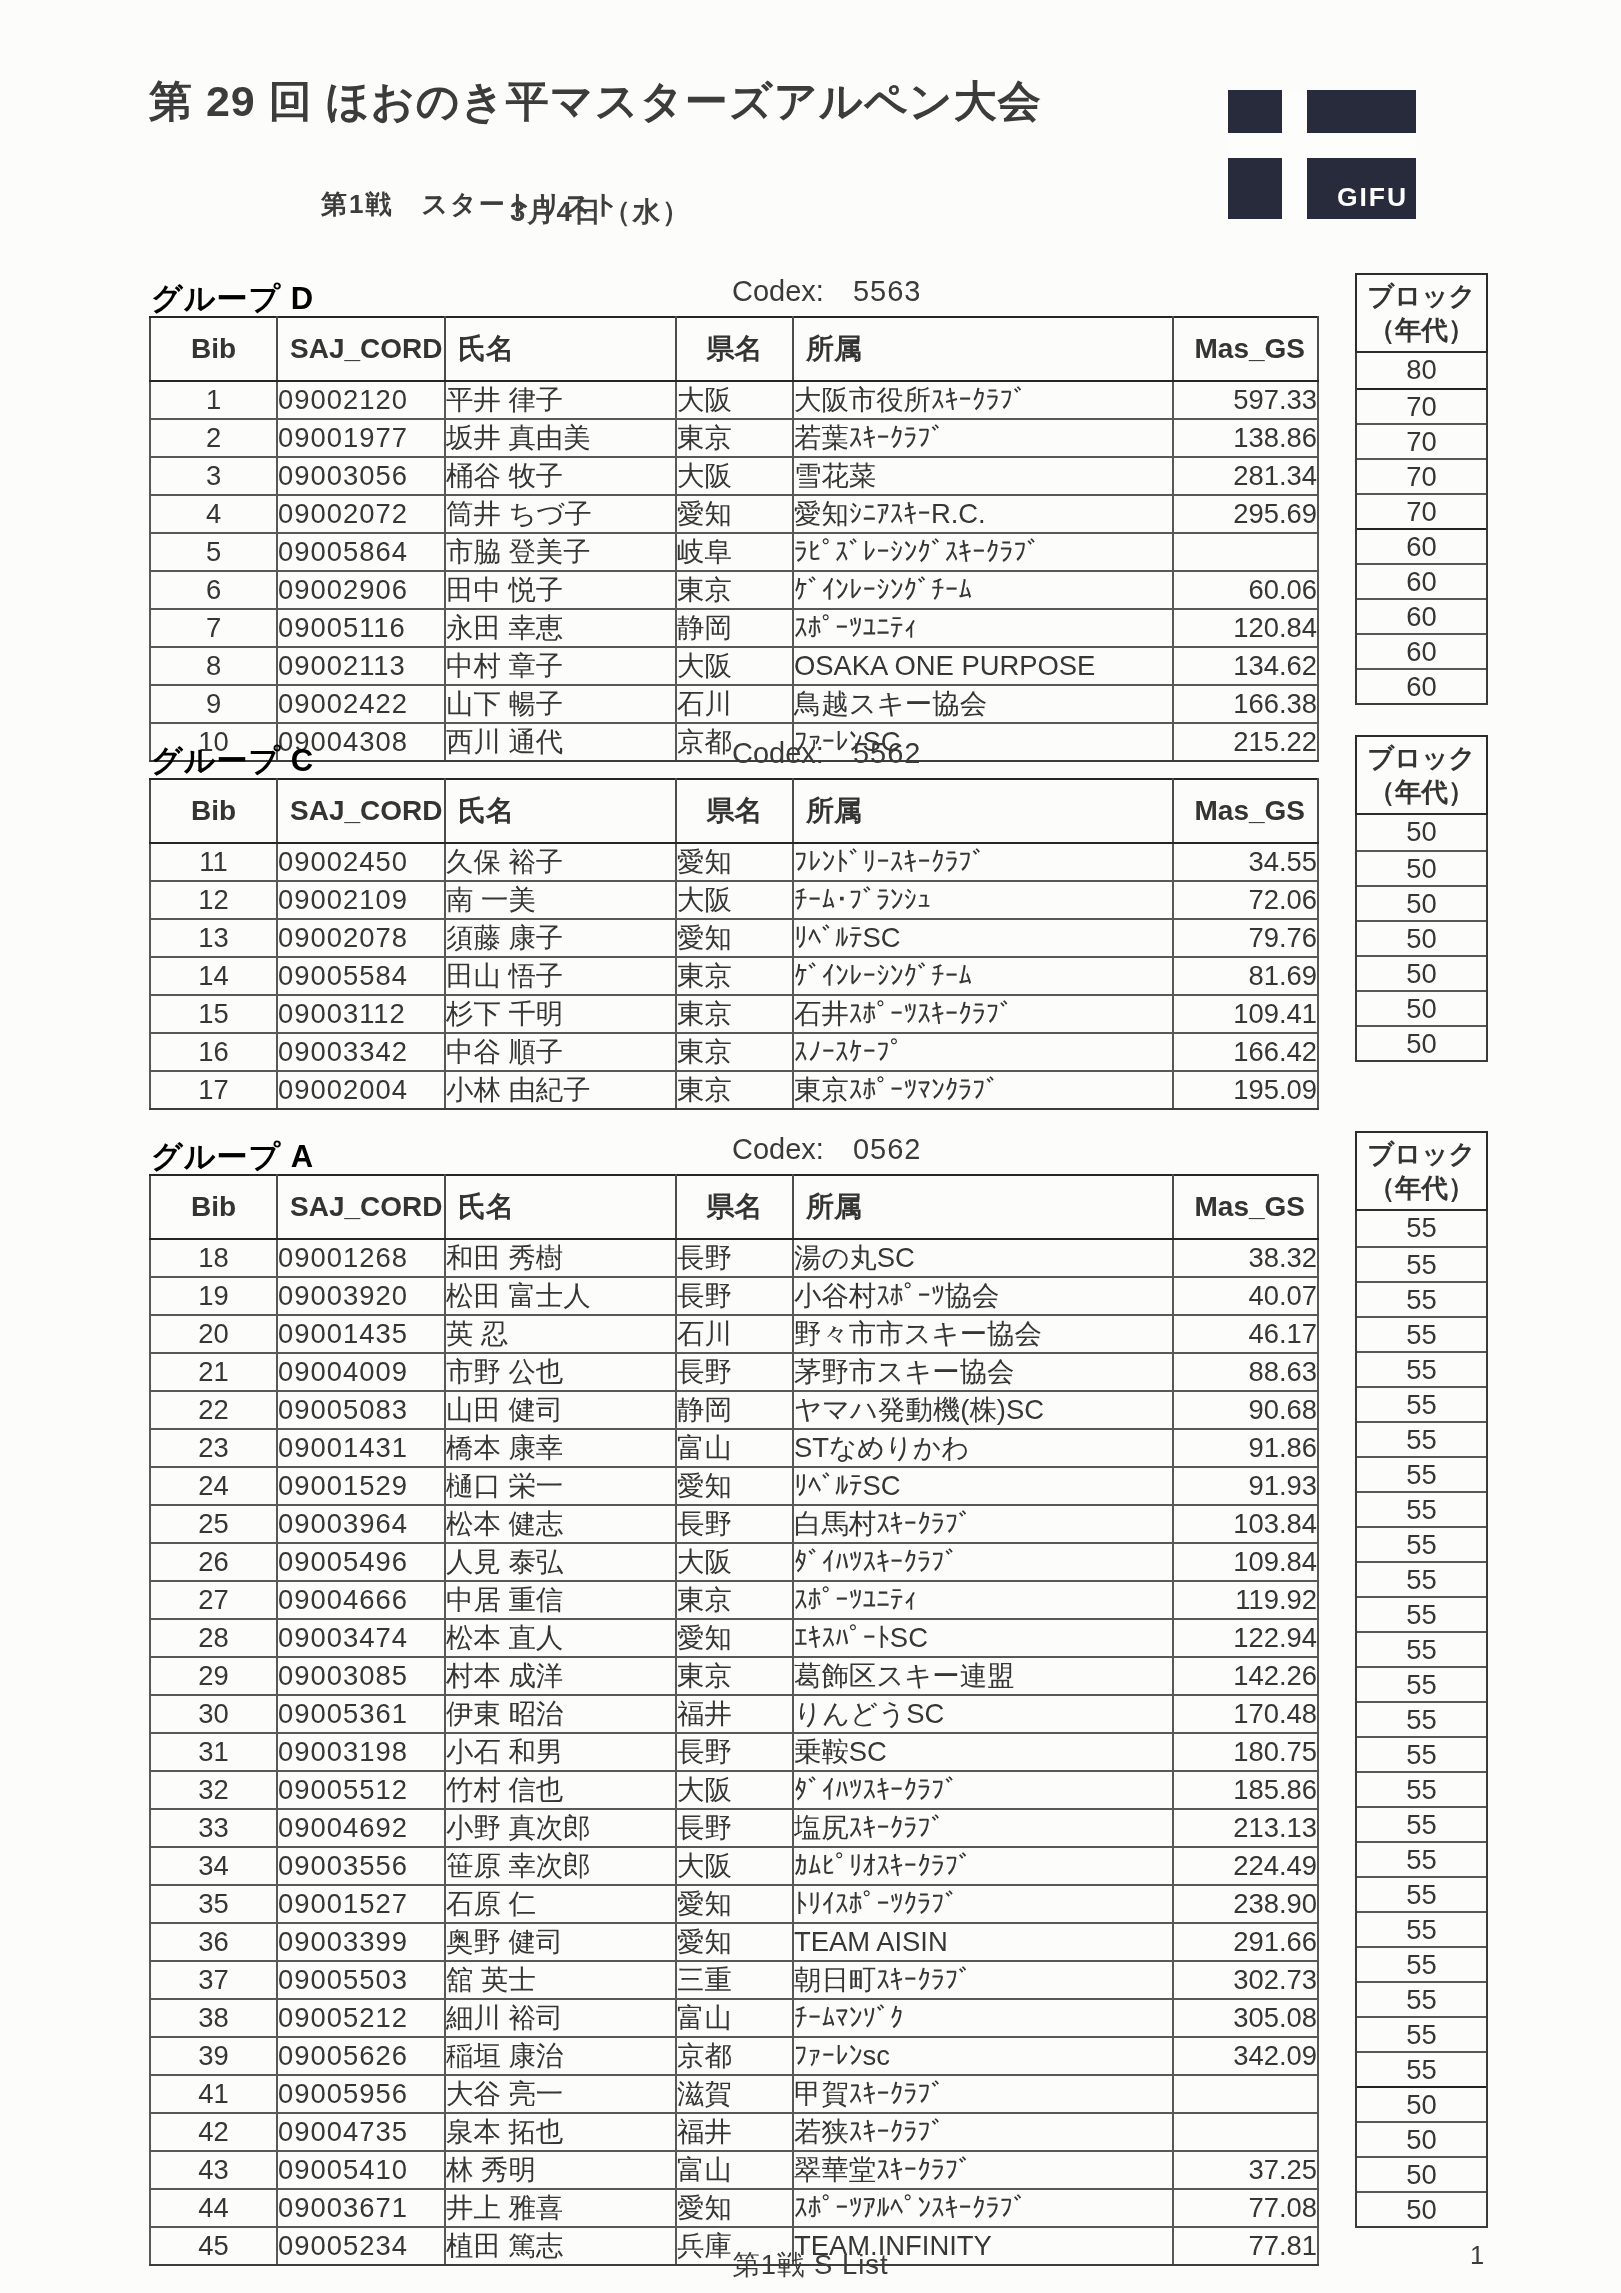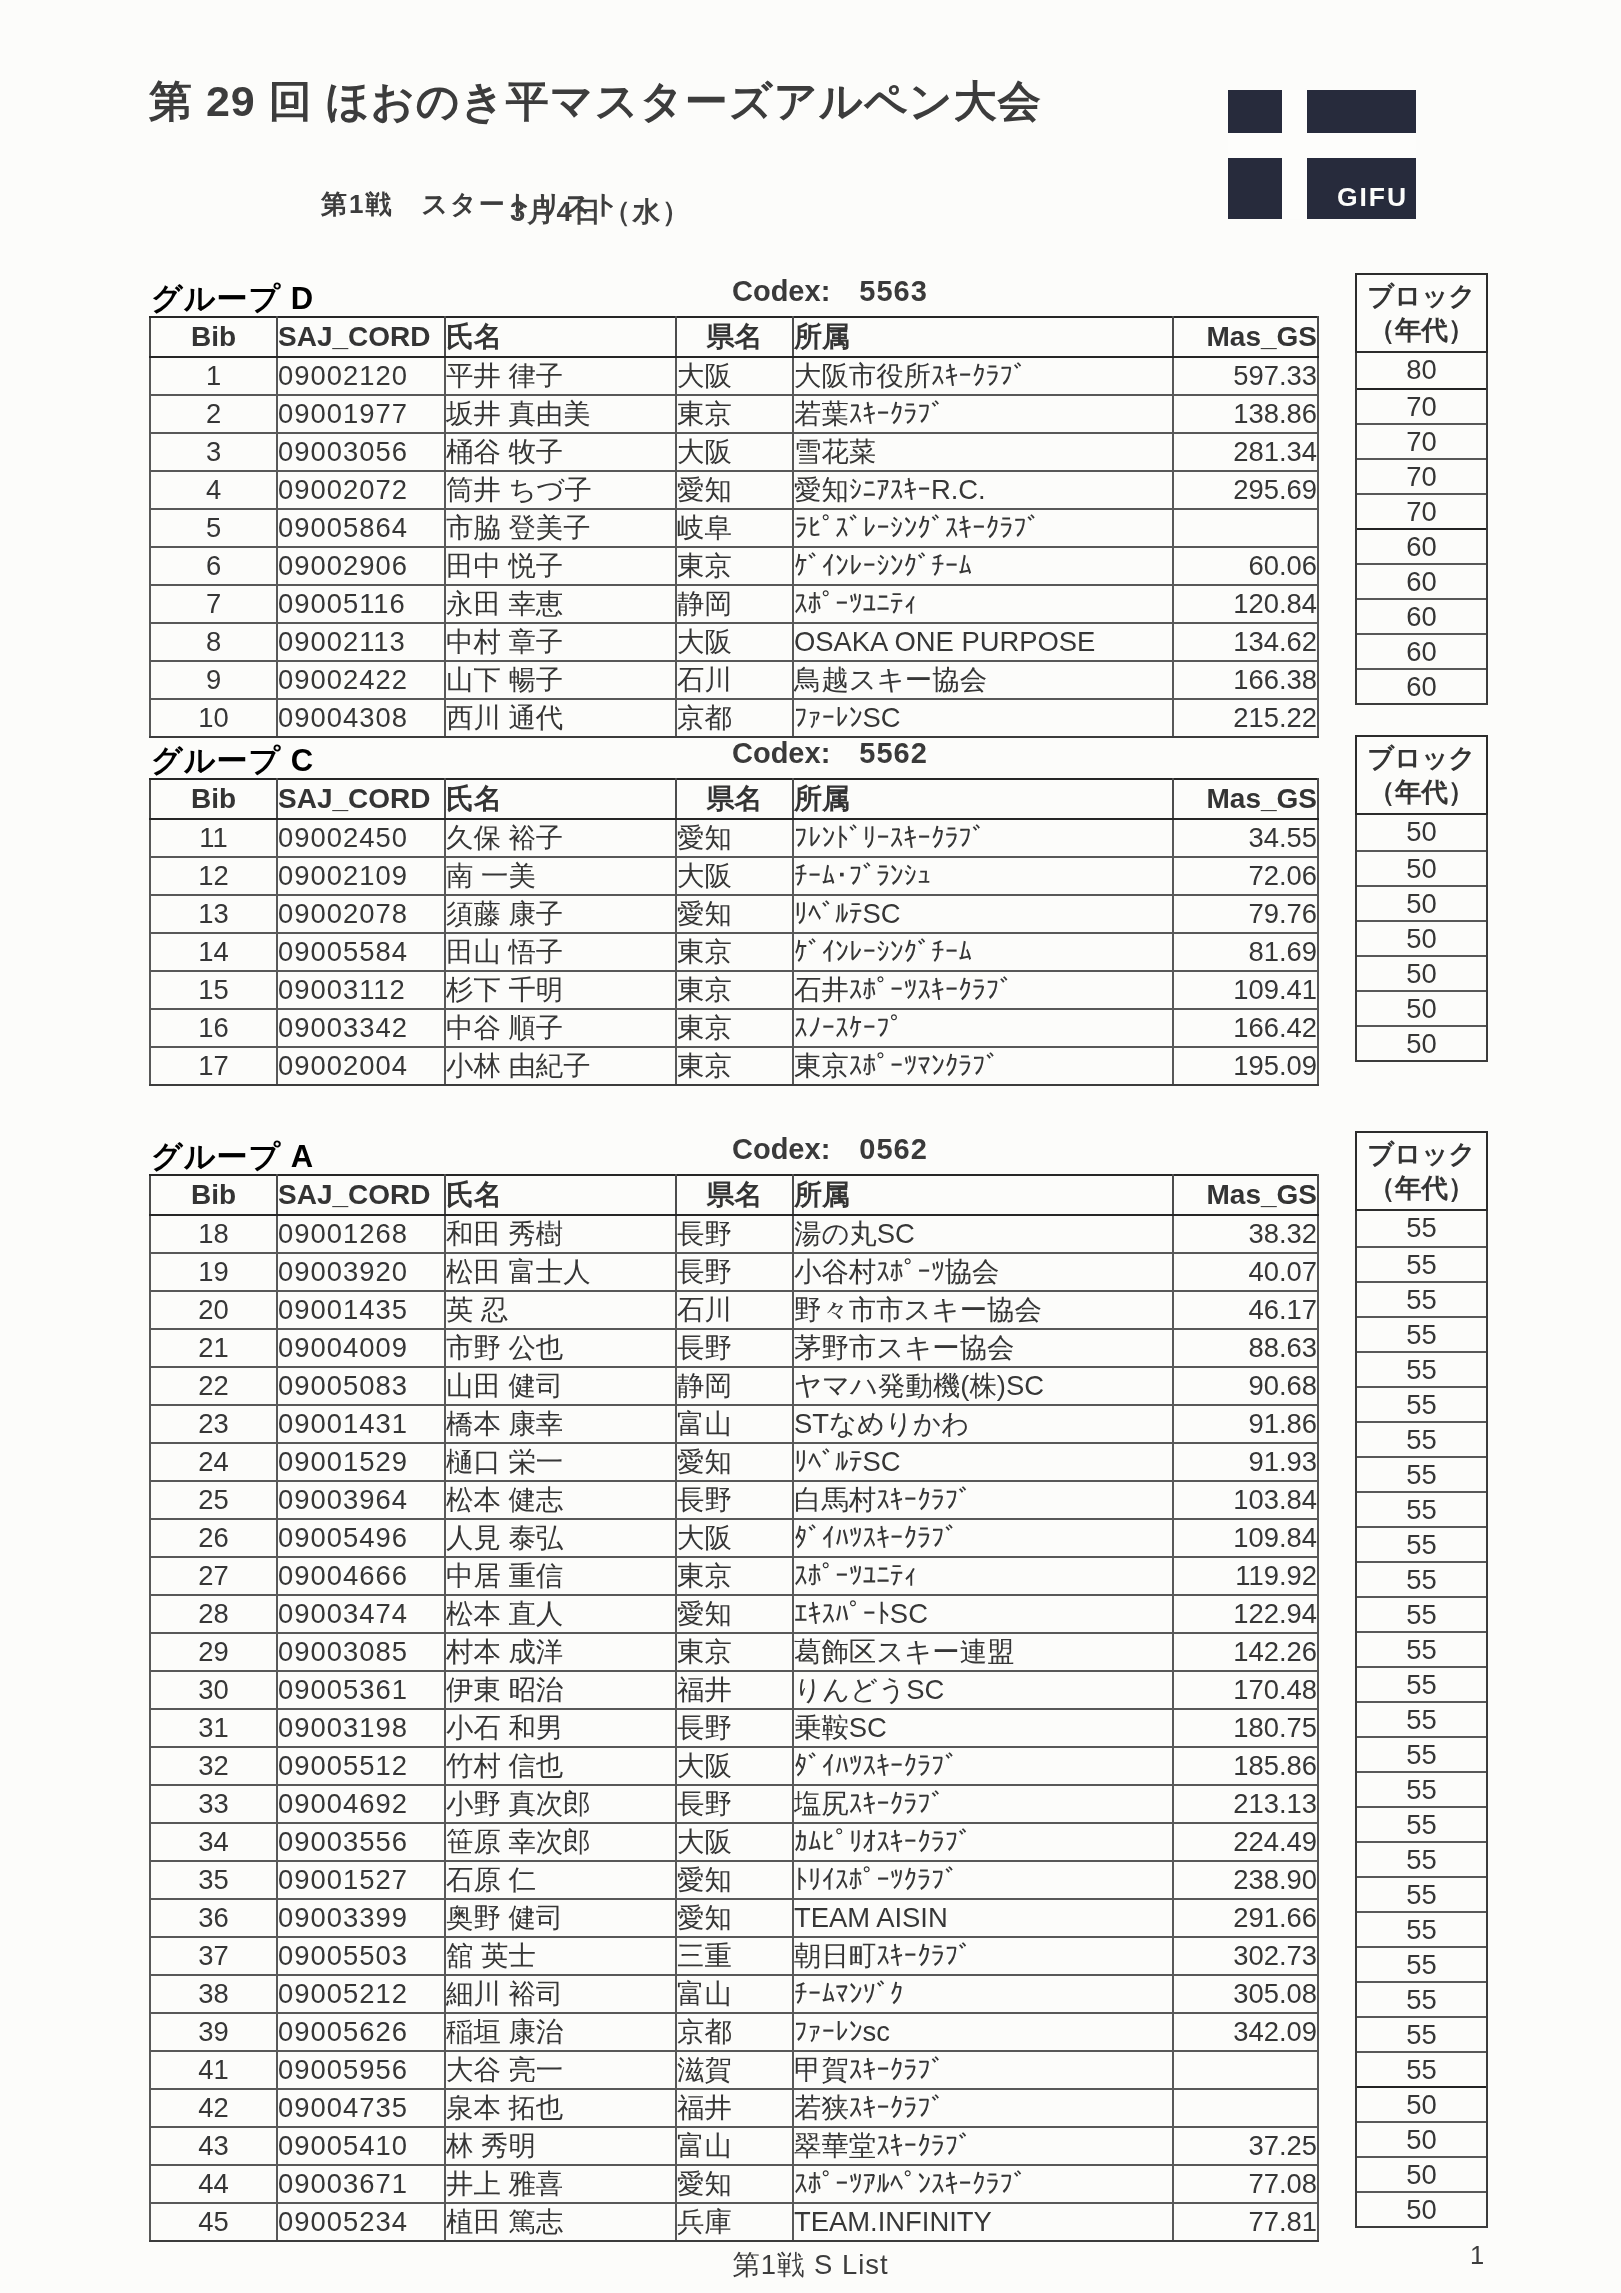--- a/index.html
+++ b/index.html
@@ -31,37 +31,37 @@
     position:absolute; right:7.8px; bottom:5.9px;
     font-size:26.5px; font-weight:bold; color:#fcfcfa; letter-spacing:2px;
   }
   
   .group { position:absolute; left:149px; width:1308px; }
   #group-0 { top:271px; }
   #group-1 { top:733px; }
   #group-2 { top:1129px; }
   .group-head { position:relative; height:45px; }
   .group-label { position:absolute; left:2px; top:7px; font-size:31px; font-weight:bold; letter-spacing:1px; color:#000000; }
-  .codex { position:absolute; left:583px; top:3.9px; font-size:29px; font-weight:bold; color:#3a3a3a; }
+  .codex { position:absolute; left:583px; top:3.9px; font-size:29px; font-weight:normal; color:#3a3a3a; }
   .codex .codex-num { margin-left:29px; letter-spacing:1px; }
   .tbl-wrap { position:relative; margin-top:0; }
   table.roster {
     border-collapse:collapse; table-layout:fixed; width:1168px;
     background:transparent;
   }
   table.roster col.w-bib  { width:127px; }
   table.roster col.w-saj  { width:168px; }
   table.roster col.w-name { width:231px; }
   table.roster col.w-pref { width:117px; }
   table.roster col.w-club { width:380px; }
   table.roster col.w-gs   { width:145px; }
   table.roster th {
     height:37px; font-size:28px; font-weight:bold; color:#343434;
     border:2px solid #4c4c4c; border-top:2.9px solid #262626; border-bottom:2.9px solid #262626;
-    padding:0; box-sizing:border-box; white-space:nowrap; overflow:hidden;
+    padding:12px; box-sizing:border-box; white-space:nowrap; overflow:hidden;
   }
   table.roster td {
     height:35px; font-size:27.4px; color:#363636;
     border:2px solid #585858; padding:0; box-sizing:border-box;
     white-space:nowrap; overflow:hidden;
   }
   table.roster { border:2px solid #3c3c3c; }
   table.roster tr.sep td { border-top:2.9px solid #232323; }
   table.roster tbody tr:last-child td { border-bottom:2px solid #3c3c3c; }
   th.c-bib { text-align:center; }

